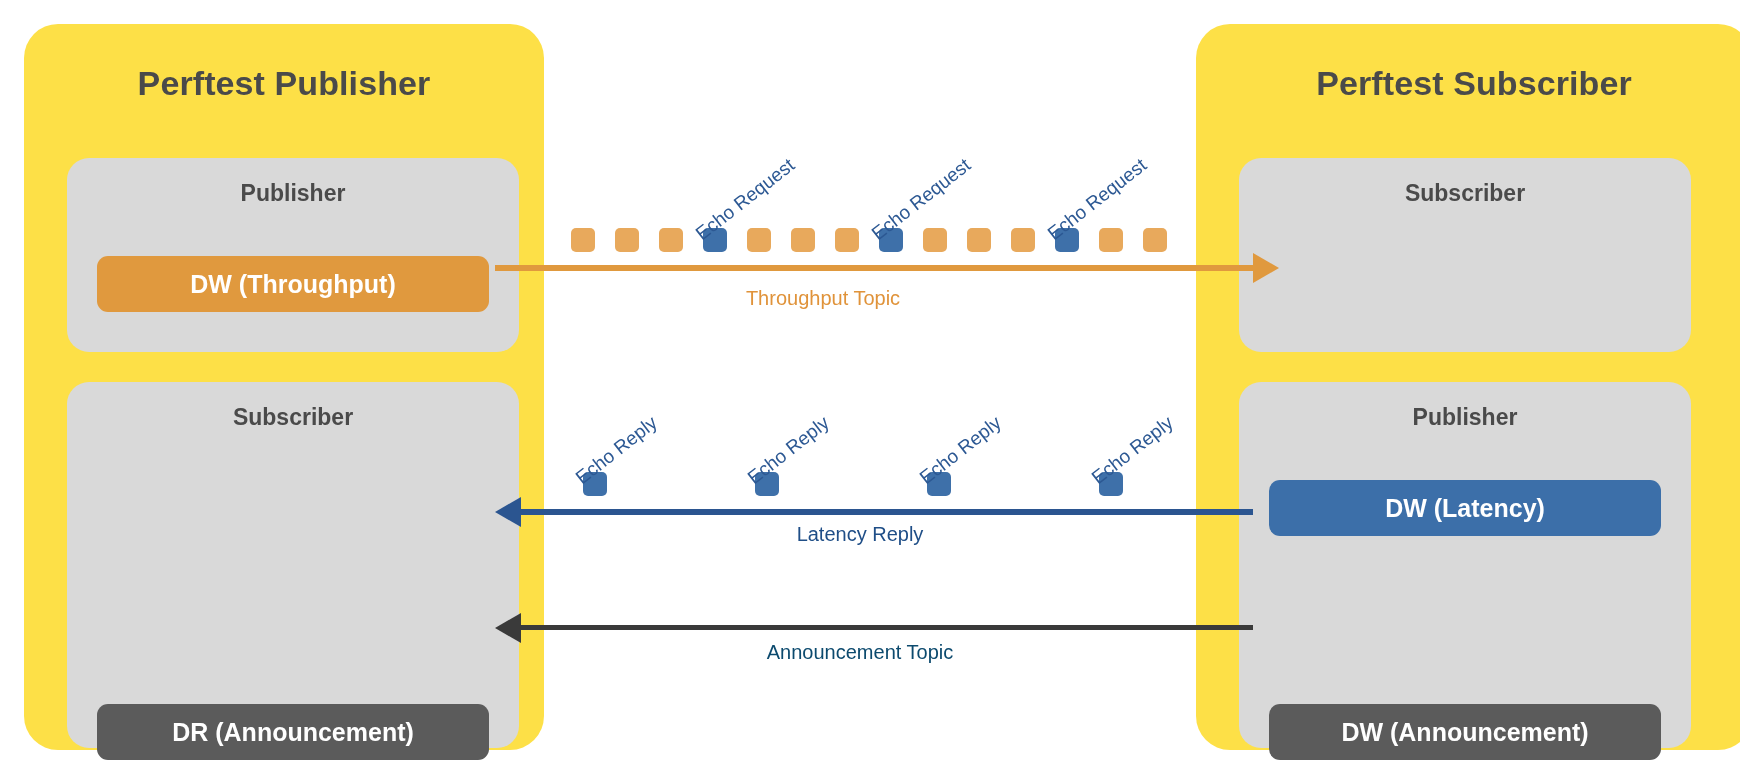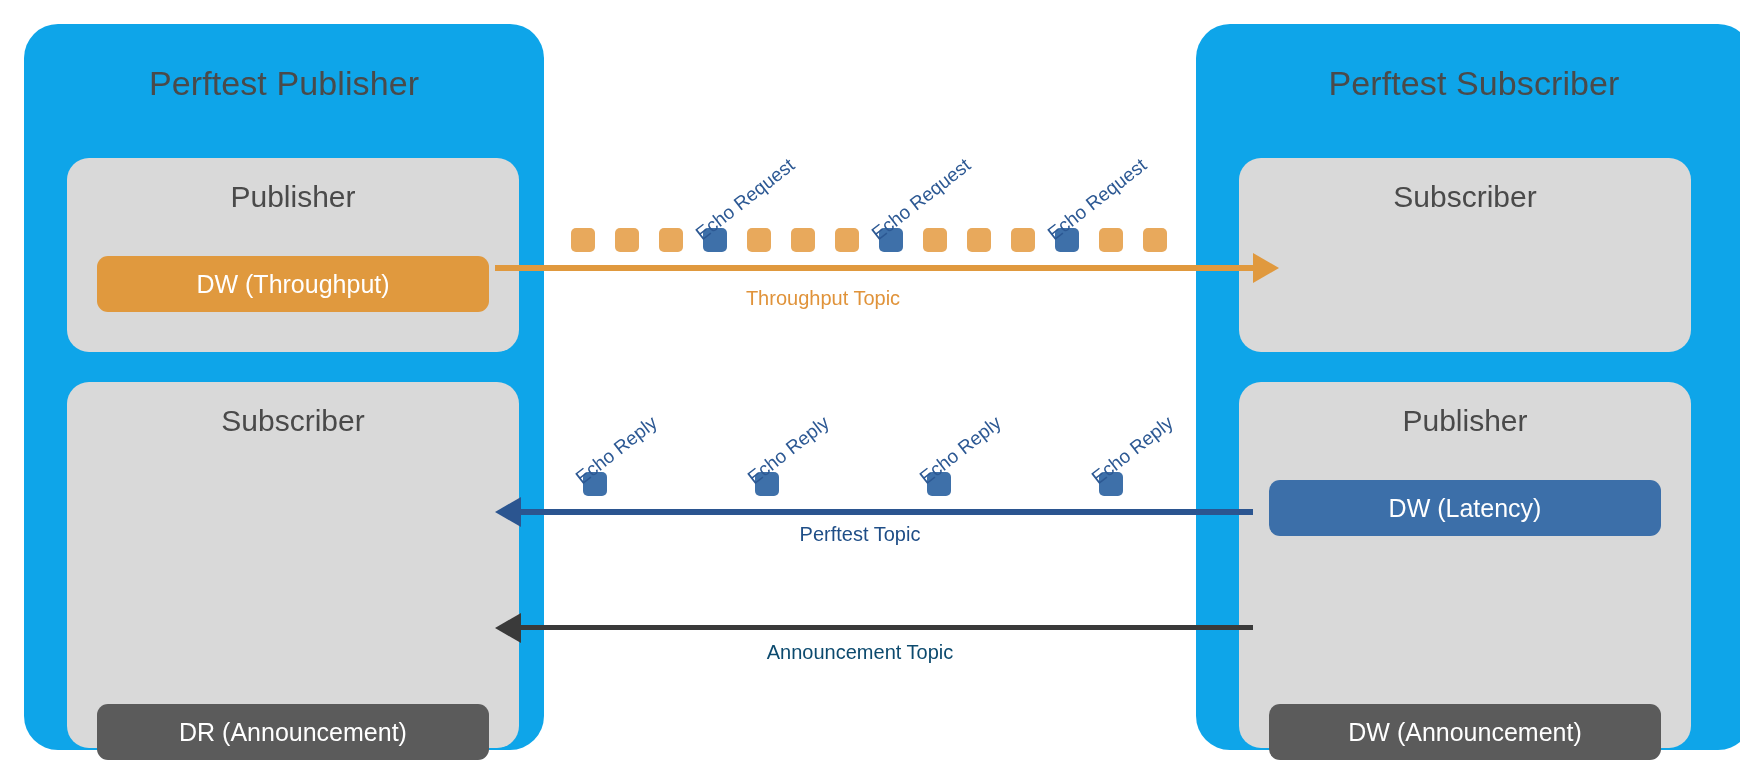--- a/index.html
+++ b/index.html
@@ -16,22 +16,23 @@
   #stage {
     position: relative;
     width: 1740px;
     height: 774px;
     background: #ffffff;
   }
 
   
   .panel {
     position: absolute;
-    background: #0ea5e9;
+    background: #fde047;
     border-radius: 34px;
+    font-weight: bold;
   }
   #panel-left  { left: 24px;   top: 24px;  width: 520px;  height: 726px; }
   #panel-right { left: 1196px; top: 24px;  width: 520px;  height: 726px; padding-left: 36px; }
 
   .panel-title {
     position: absolute;
     left: 0;
     right: 0;
     top: 40px;
     text-align: center;
@@ -50,21 +51,21 @@
   #group-left-bottom  { left: 43px;  top: 358px; width: 452px; height: 366px; }
   #group-right-top    { left: 43px;  top: 134px; width: 452px; height: 194px; }
   #group-right-bottom { left: 43px;  top: 358px; width: 452px; height: 366px; }
 
   .group-title {
     position: absolute;
     left: 0;
     right: 0;
     top: 22px;
     text-align: center;
-    font-size: 30px;
+    font-size: 23px;
     color: #4A4A4A;
   }
 
   
   .entity {
     position: absolute;
     left: 30px;
     width: 392px;
     height: 56px;
     border-radius: 11px;
@@ -174,21 +175,21 @@
       <div class="entity blue entity-row1">DW (Latency)</div>
     </div>
   </div>
 
   <div class="flow-line orange" style="left:495px; top:265px; width:758px;"></div>
   <div class="arrow-head right orange" style="left:1253px; top:253px;"></div>
   <div class="topic-label orange" style="left:623px; top:287px; width:400px;">Throughput Topic</div>
 
   <div class="flow-line blue" style="left:521px; top:509px; width:732px;"></div>
   <div class="arrow-head left blue" style="left:495px; top:497px;"></div>
-  <div class="topic-label blue" style="left:660px; top:523px; width:400px;">Perftest Topic</div>
+  <div class="topic-label blue" style="left:660px; top:523px; width:400px;">Latency Reply</div>
 
   <div class="flow-line gray" style="left:521px; top:625px; width:732px; height:5px;"></div>
   <div class="arrow-head left gray" style="left:495px; top:613px;"></div>
   <div class="topic-label gray" style="left:660px; top:641px; width:400px;">Announcement Topic</div>
 
   <div id="throughput-packets">
       <div class="packet orange" style="left: 571px; top: 228px;"></div>
       <div class="packet orange" style="left: 615px; top: 228px;"></div>
       <div class="packet orange" style="left: 659px; top: 228px;"></div>
       <div class="packet blue" style="left: 703px; top: 228px;"></div>

